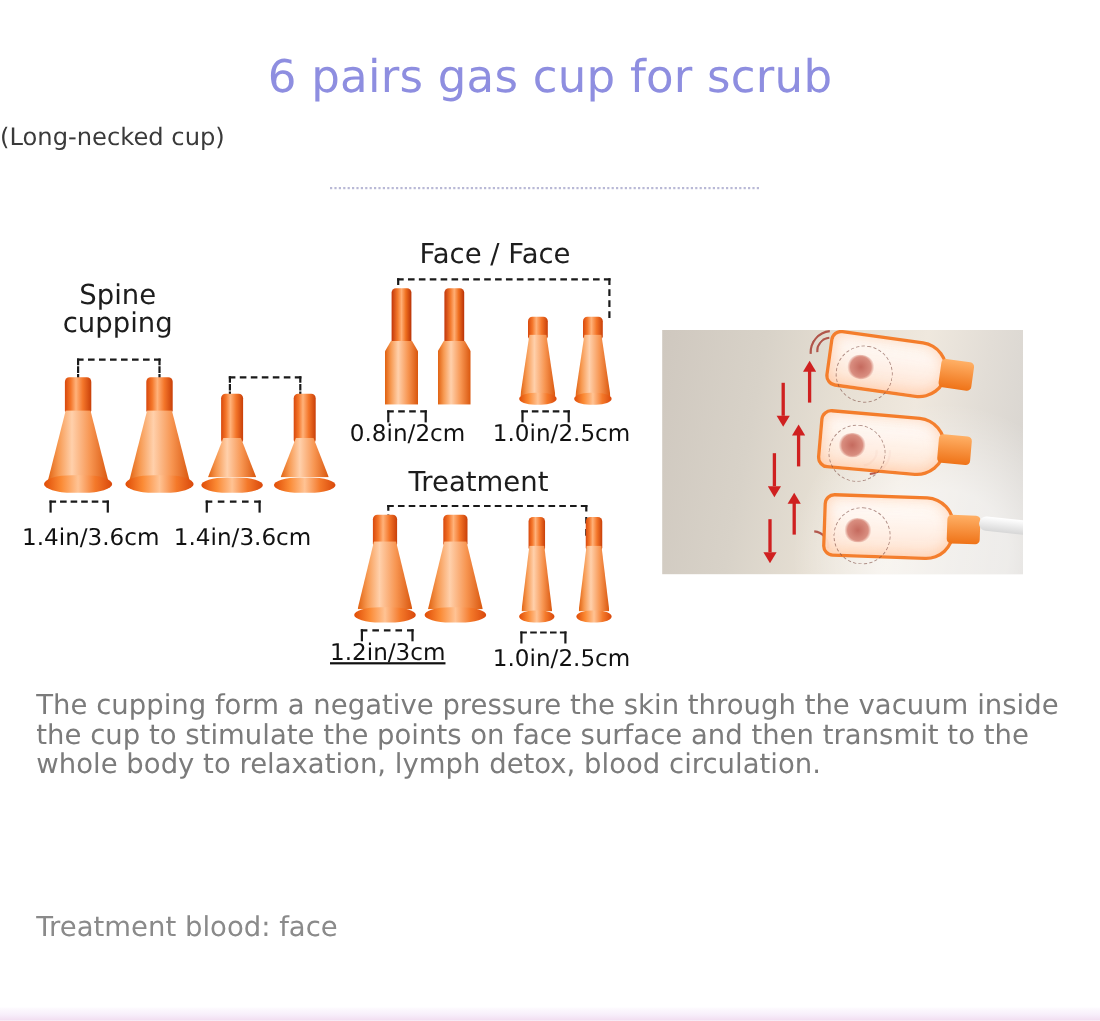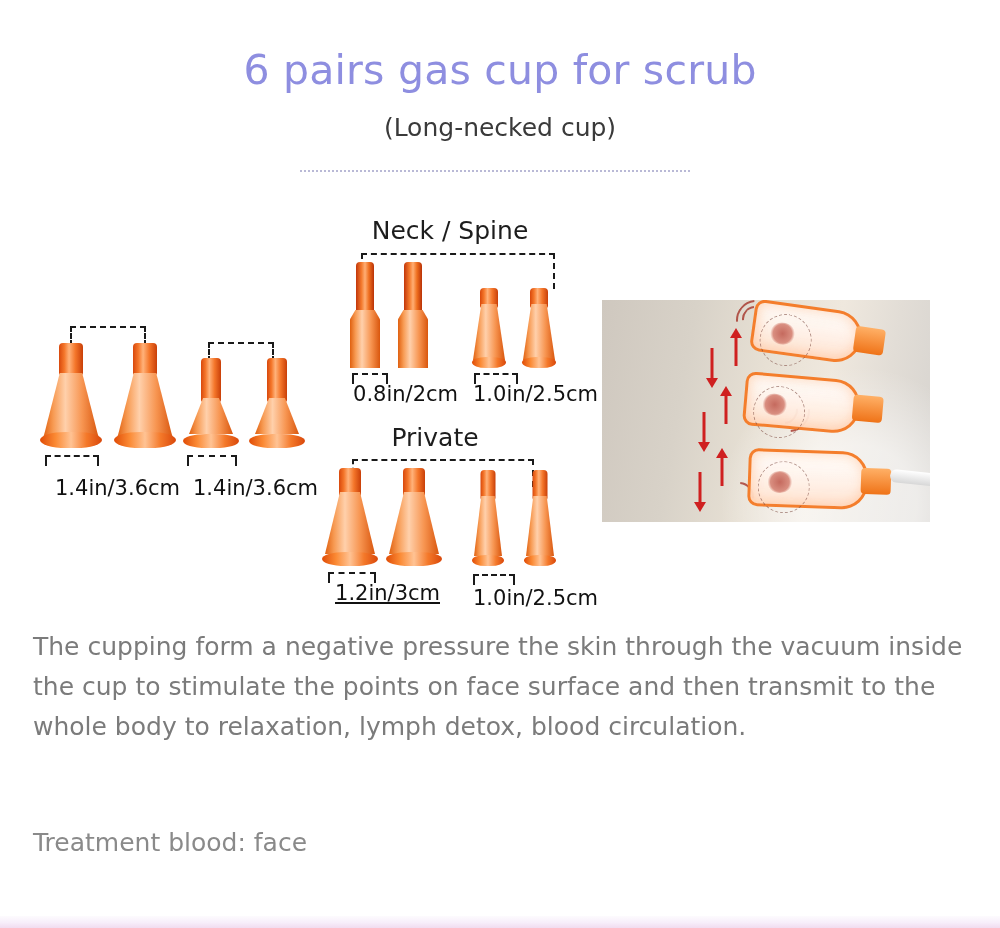--- a/index.html
+++ b/index.html
@@ -17,34 +17,34 @@
   
   .title {
     position: absolute; left: 0; top: 46px; width: 1000px;
     text-align: center;
     font-size: 41px; font-weight: 400; letter-spacing: .2px;
     color: #8e8ee0;
     font-family: "DejaVu Sans", "Liberation Sans", sans-serif;
   }
   .subtitle {
     position: absolute; left: 0; top: 113px; width: 1000px;
-    text-align: center; font-size: 25px; color: #3a3a3a; font-weight: 400;
+    text-align: left; font-size: 22px; color: #3a3a3a; font-weight: 400;
   }
   .divider {
     position: absolute; left: 300px; top: 170px; width: 390px; height: 2px;
     border-top: 2px dotted #b9b9d6;
   }
 
   
   .grp-label {
     position: absolute; text-align: center; color: #1d1d1d;
     font-size: 25px; line-height: 1.05; white-space: pre-line;
   }
   .dim-label {
-    position: absolute; text-align: right; color: #111; font-size: 21px;
+    position: absolute; text-align: left; color: #111; font-size: 21px;
     white-space: nowrap;
   }
 
   
   .measure { position: absolute; height: 11px; }
   .measure::before {
     content:""; position:absolute; left:0; right:0; top:0;
     border-top: 2px dashed #1a1a1a;
   }
   .measure .tick-l, .measure .tick-r {
@@ -131,40 +131,42 @@
   .photo .arrow.down .head { top: 30px; border-top: 10px solid #cf2020; }
   .photo .wave {
     position: absolute; border: 2px solid rgba(160,40,30,.75);
     border-radius: 50%;
     border-right-color: transparent; border-bottom-color: transparent; border-top-color: transparent;
   }
 
   
   .para {
     position: absolute; left: 33px; top: 627px; width: 945px;
-    font-size: 25px; line-height: 40px; color: #7b7b7b; font-weight: 400;
+    font-size: 25px; line-height: 27px; color: #7b7b7b; font-weight: 400;
   }
   .treatment {
     position: absolute; left: 33px; top: 828px;
     font-size: 25px; color: #8a8a8a; font-weight: 400;
   }
   .bottom-band {
     position: absolute; left: 0; bottom: 0; width: 1000px; height: 12px;
     background: linear-gradient(180deg, #fdfbfe 0%, #f7eefa 55%, #f1dcf0 100%);
   }
 </style>
 </head>
 <body>
 
 <div id="page">
 
   <div class="title">6 pairs gas cup for scrub</div>
   <div class="subtitle">(Long-necked cup)</div>
   <div class="divider"></div>
 
+  <div class="grp-label" style="left:22px; top:255px; width:170px;">Spine
+cupping</div>
 
   <div class="bracket" style="left:70px; top:326px; width:76px; height:22px;">
     <div class="bar"></div>
     <div class="leg" style="left:0; height:20px;"></div>
     <div class="leg" style="left:74px; height:20px;"></div>
   </div>
 
   <div class="cup" style="left:40px; top:343px; width:62px; height:105px;">
     <div class="neck" style="width:24px; height:32px;"></div>
     <div class="body" style="top:30px; width:56px; height:66px; clip-path: polygon(30% 0, 70% 0, 100% 100%, 0 100%);"></div>
@@ -199,21 +201,21 @@
     <div class="body" style="top:40px; width:44px; height:36px; clip-path: polygon(32% 0, 68% 0, 100% 100%, 0 100%);"></div>
     <div class="rim" style="width:56px; height:14px;"></div>
   </div>
 
   <div class="measure" style="left:187px; top:455px; width:50px;">
     <div class="tick-l"></div>
     <div class="tick-r"></div>
   </div>
   <div class="dim-label" style="left:158px; top:476px; width:160px;">1.4in/3.6cm</div>
 
-  <div class="grp-label" style="left:355px; top:218px; width:190px;">Neck / Spine</div>
+  <div class="grp-label" style="left:355px; top:218px; width:190px;">Face / Face</div>
 
   <div class="bracket" style="left:361px; top:253px; width:194px; height:38px;">
     <div class="bar"></div>
     <div class="leg" style="left:0; height:16px;"></div>
     <div class="leg" style="left:192px; height:36px;"></div>
   </div>
 
   <div class="cup" style="left:348px; top:262px; width:34px; height:106px;">
     <div class="neck" style="width:18px; height:52px; background:linear-gradient(90deg,#c2360a,#f3792c 30%,#ffae74 50%,#ef6f1f 72%,#b93207);"></div>
     <div class="body" style="top:48px; width:30px; height:58px; clip-path: polygon(18% 0, 82% 0, 100% 16%, 100% 100%, 0 100%, 0 16%);"></div>
@@ -239,21 +241,21 @@
     <div class="tick-r"></div>
   </div>
   <div class="dim-label" style="left:318px; top:382px; width:140px;">0.8in/2cm</div>
 
   <div class="measure" style="left:474px; top:373px; width:44px;">
     <div class="tick-l"></div>
     <div class="tick-r"></div>
   </div>
   <div class="dim-label" style="left:448px; top:382px; width:150px;">1.0in/2.5cm</div>
 
-  <div class="grp-label" style="left:340px; top:425px; width:190px;">Private</div>
+  <div class="grp-label" style="left:340px; top:425px; width:190px;">Treatment</div>
 
   <div class="bracket" style="left:352px; top:459px; width:182px; height:30px;">
     <div class="bar"></div>
     <div class="leg" style="left:0; height:14px;"></div>
     <div class="leg" style="left:180px; height:28px;"></div>
   </div>
 
   <div class="cup" style="left:322px; top:468px; width:56px; height:98px;">
     <div class="neck" style="width:22px; height:28px;"></div>
     <div class="body" style="top:24px; width:50px; height:62px; clip-path: polygon(30% 0, 70% 0, 100% 100%, 0 100%);"></div>

